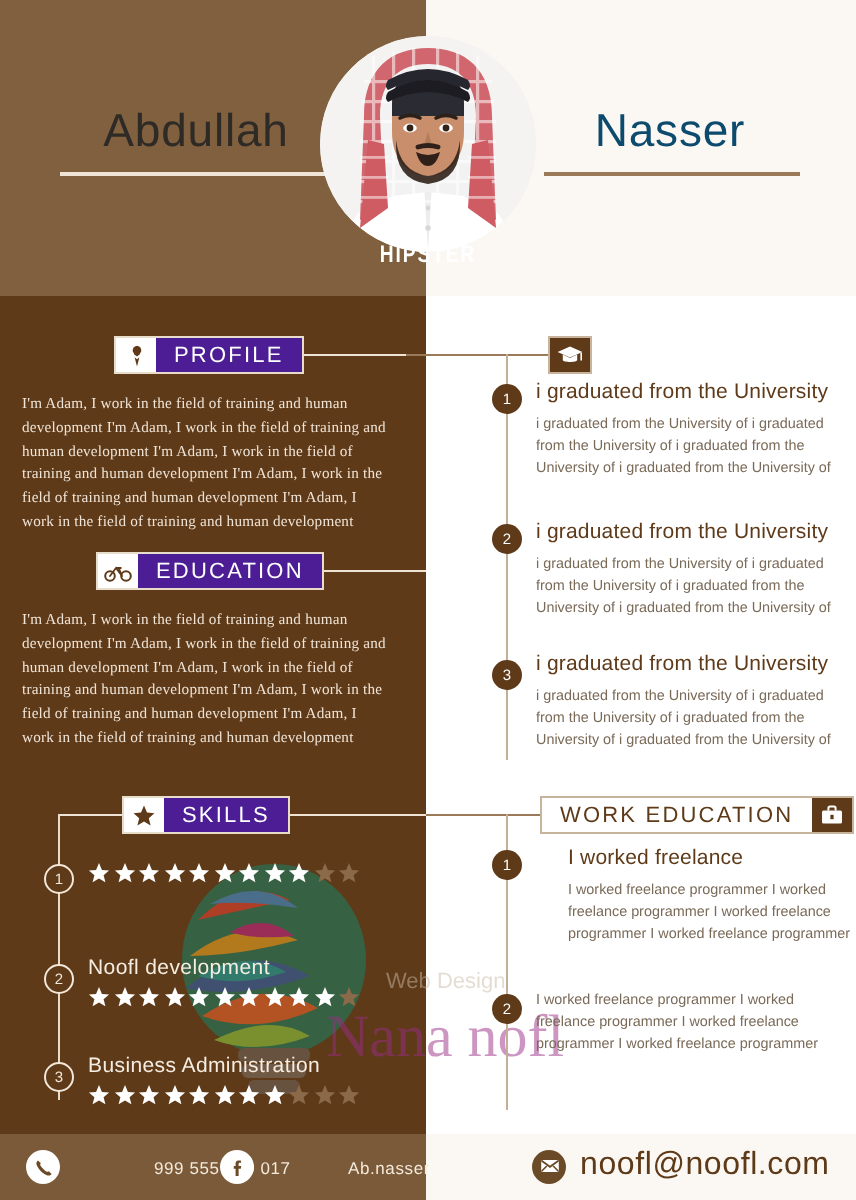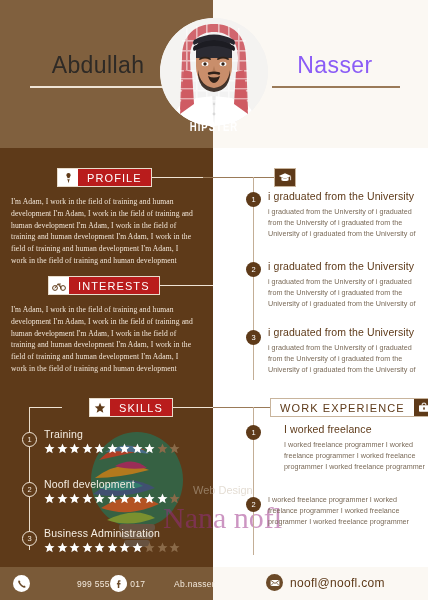--- a/index.html
+++ b/index.html
@@ -14,21 +14,21 @@
 
   
   .header { position:absolute; left:0; top:0; width:428px; height:148px; }
   .header-left { position:absolute; left:0; top:0; width:213px; height:148px; background:#80603E; }
   .header-right { position:absolute; left:213px; top:0; width:215px; height:148px; background:#FBF8F3; }
   .fname, .lname {
     position:absolute; top:52px; font-size:23px; letter-spacing:.4px;
     font-family:"Liberation Sans", sans-serif; font-weight:400;
   }
   .fname { left:28px; width:140px; text-align:center; color:#2E2A26; }
-  .lname { left:270px; width:130px; text-align:center; color:#8b5cf6; }
+  .lname { left:270px; width:130px; text-align:center; color:#0c4a6e; }
   .fname-rule { position:absolute; left:30px; top:86px; width:138px; height:1.5px; background:#EFE4D6; }
   .lname-rule { position:absolute; left:272px; top:86px; width:128px; height:1.5px; background:#9A7A58; }
 
   
   .avatar-wrap { position:absolute; left:160px; top:18px; width:108px; height:108px; }
   .avatar { width:108px; height:108px; border-radius:50%; overflow:hidden;
             background:#F3F2F0; position:relative; }
   .hipster { position:absolute; left:160px; top:120px; width:108px; text-align:center;
              color:#FFFFFF; font-size:12px; font-weight:700; letter-spacing:1.2px;
              font-family:"Liberation Sans Narrow","Liberation Sans",sans-serif;
@@ -38,35 +38,35 @@
   .body-left { position:absolute; left:0; top:148px; width:213px; height:419px; background:#5E3A19; }
   .body-right { position:absolute; left:213px; top:148px; width:215px; height:419px; background:#FFFFFF; }
 
   
   .footer { position:absolute; left:0; top:567px; width:428px; height:33px; }
   .footer-left { position:absolute; left:0; top:0; width:213px; height:33px; background:#7A5A38; }
   .footer-right { position:absolute; left:213px; top:0; width:215px; height:33px; background:#FBF8F3; }
   .f-item { position:absolute; display:flex; align-items:center; gap:7px; }
   .f-text { font-size:8.5px; letter-spacing:.3px; }
   .f-left-text { color:#F3E9DC;padding-left:40px; }
-  .f-right-text { color:#5E3A19; font-size:12px;text-align:center; }
+  .f-right-text { color:#5E3A19; font-size:16px;text-align:center; }
   .circ-icon { width:17px; height:17px; border-radius:50%; display:flex;
                align-items:center; justify-content:center; flex:0 0 auto; }
   .circ-white { background:#FFFFFF; }
 
   
   .sec { position:absolute; height:19px; display:flex; align-items:stretch; }
   .sec-box { display:flex; align-items:stretch; border:1.3px solid #C8B49C; background:transparent; }
   .sec-left .sec-box { border-color:#E8DCCB; }
   .sec-icon { width:20px; display:flex; align-items:center; justify-content:center; }
   .sec-label { display:flex; align-items:center; padding:0 9px; font-size:11px;
                letter-spacing:1.1px; white-space:nowrap; }
   
   .sec-left .sec-icon { background:#FFFFFF; }
-  .sec-left .sec-label { color:#FFFFFF; background:#b91c1c; }
+  .sec-left .sec-label { color:#FFFFFF; background:#4c1d95; }
   
   .sec-right .sec-icon { background:#5E3A19; }
   .sec-right .sec-label { color:#5E3A19; background:#FFFFFF; }
 
   .connector { position:absolute; height:1.3px; background:#8A6A4A; }
   .connector-l { background:#EFE3D4; }
 
   
   .para-left {
     position:absolute; color:#F0E4D6; font-size:7.6px; line-height:1.55;
@@ -223,43 +223,42 @@
   <div class="connector connector-l" style="left:140px; top:285px; width:73px;"></div>
   <div class="sec sec-left" style="left:48px; top:276px;">
     <div class="sec-box">
       <div class="sec-icon">
         <svg width="14" height="10" viewBox="0 0 14 10">
           <circle cx="3" cy="7" r="2.4" fill="none" stroke="#5E3A19" stroke-width="1"></circle>
           <circle cx="11" cy="7" r="2.4" fill="none" stroke="#5E3A19" stroke-width="1"></circle>
           <path d="M3 7 L6 3 L9 7 M6 3 L8.4 3 M9 7 L7.6 3.6" stroke="#5E3A19" stroke-width="0.9" fill="none" stroke-linecap="round"></path>
         </svg>
       </div>
-      <div class="sec-label">INTERESTS</div>
+      <div class="sec-label">EDUCATION</div>
     </div>
   </div>
   <div class="para-left" style="left:11px; top:304px; width:185px;">I'm Adam, I work in the field of training and human development I'm Adam, I work in the field of training and human development   I'm Adam, I work in the field of training and human development   I'm Adam, I work in the field of training and human development   I'm Adam, I work in the field of training and human development</div>
 
   <div class="connector connector-l" style="left:132px; top:407px; width:81px;"></div>
   <div class="connector connector-l" style="left:29px; top:407px; width:33px;"></div>
-  <div class="sec sec-left" style="left:61px; top:398px;margin-left:28px;">
+  <div class="sec sec-left" style="left:61px; top:398px;">
     <div class="sec-box">
       <div class="sec-icon">
         <svg width="12" height="12" viewBox="0 0 12 12">
           <path d="M6 .8 L7.5 4.3 L11.2 4.6 L8.4 7.1 L9.3 10.8 L6 8.8 L2.7 10.8 L3.6 7.1 L.8 4.6 L4.5 4.3 Z" fill="#5E3A19"></path>
         </svg>
       </div>
       <div class="sec-label">SKILLS</div>
     </div>
   </div>
 
   <div class="tl-line tl-line-l" style="left:29px; top:407px; height:143px;"></div>
 
   <div class="dot dot-open" style="left:22px; top:432px;">1</div>
   <div class="skill" style="left:44px; top:428px;">
-    <div class="skill-name">Training</div>
     <div class="stars">
         <svg class="star" viewBox="0 0 12 12">
           <path d="M6 .6 L7.6 4.3 L11.5 4.6 L8.5 7.2 L9.5 11.1 L6 9 L2.5 11.1 L3.5 7.2 L.5 4.6 L4.4 4.3 Z" fill="#FFFFFF"></path>
         </svg>
         <svg class="star" viewBox="0 0 12 12">
           <path d="M6 .6 L7.6 4.3 L11.5 4.6 L8.5 7.2 L9.5 11.1 L6 9 L2.5 11.1 L3.5 7.2 L.5 4.6 L4.4 4.3 Z" fill="#FFFFFF"></path>
         </svg>
         <svg class="star" viewBox="0 0 12 12">
           <path d="M6 .6 L7.6 4.3 L11.5 4.6 L8.5 7.2 L9.5 11.1 L6 9 L2.5 11.1 L3.5 7.2 L.5 4.6 L4.4 4.3 Z" fill="#FFFFFF"></path>
         </svg>
@@ -399,21 +398,21 @@
 
   <div class="dot dot-fill" style="left:246px; top:330px;">3</div>
   <div class="entry" style="left:268px; top:326px; width:148px;">
     <div class="entry-title">i graduated from the University</div>
     <div class="entry-body">i graduated from the University of i graduated from the University of i graduated from the University of i graduated from the University of</div>
   </div>
 
   <div class="connector" style="left:213px; top:407px; width:58px; background:#9A7A58;"></div>
   <div class="sec sec-right" style="left:270px; top:398px;">
     <div class="sec-box">
-      <div class="sec-label">WORK EXPERIENCE</div>
+      <div class="sec-label">WORK EDUCATION</div>
       <div class="sec-icon">
         <svg width="12" height="11" viewBox="0 0 12 11">
           <rect x="1" y="3.2" width="10" height="6.6" rx="0.8" fill="#FFFFFF"></rect>
           <path d="M4.2 3.2 L4.2 2 C4.2 1.4 4.6 1.2 5 1.2 L7 1.2 C7.4 1.2 7.8 1.4 7.8 2 L7.8 3.2" stroke="#FFFFFF" stroke-width="1" fill="none"></path>
           <rect x="5.2" y="5.4" width="1.6" height="2.2" fill="#5E3A19"></rect>
         </svg>
       </div>
     </div>
   </div>
 

